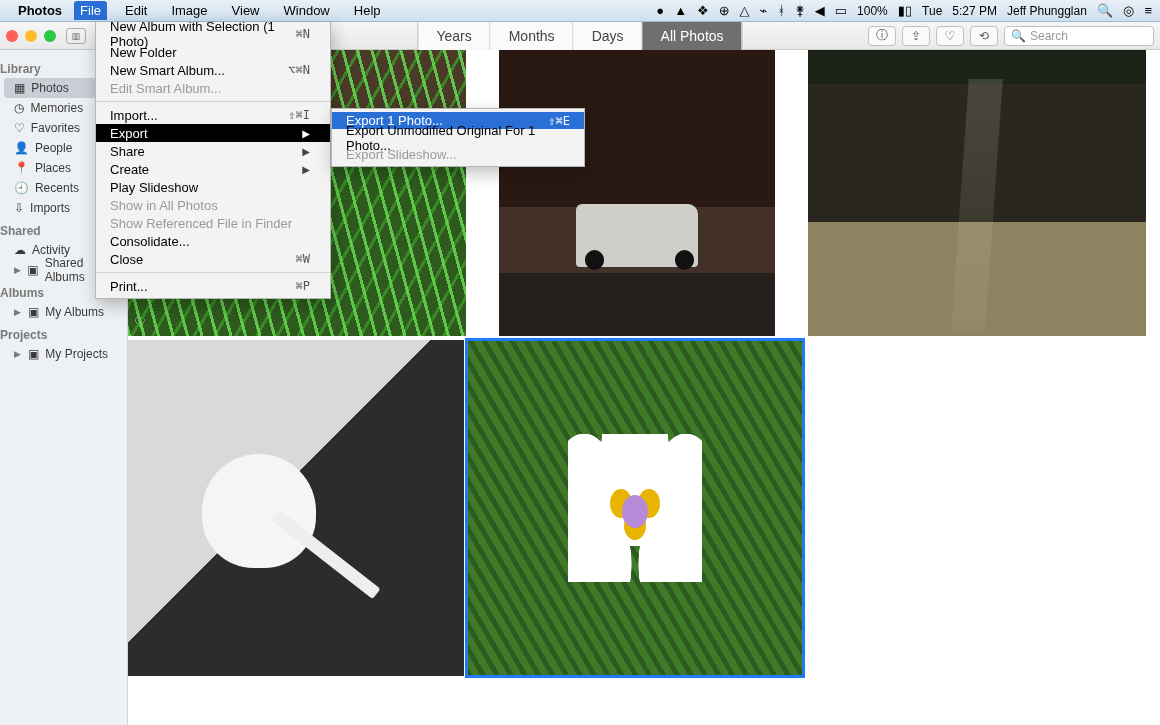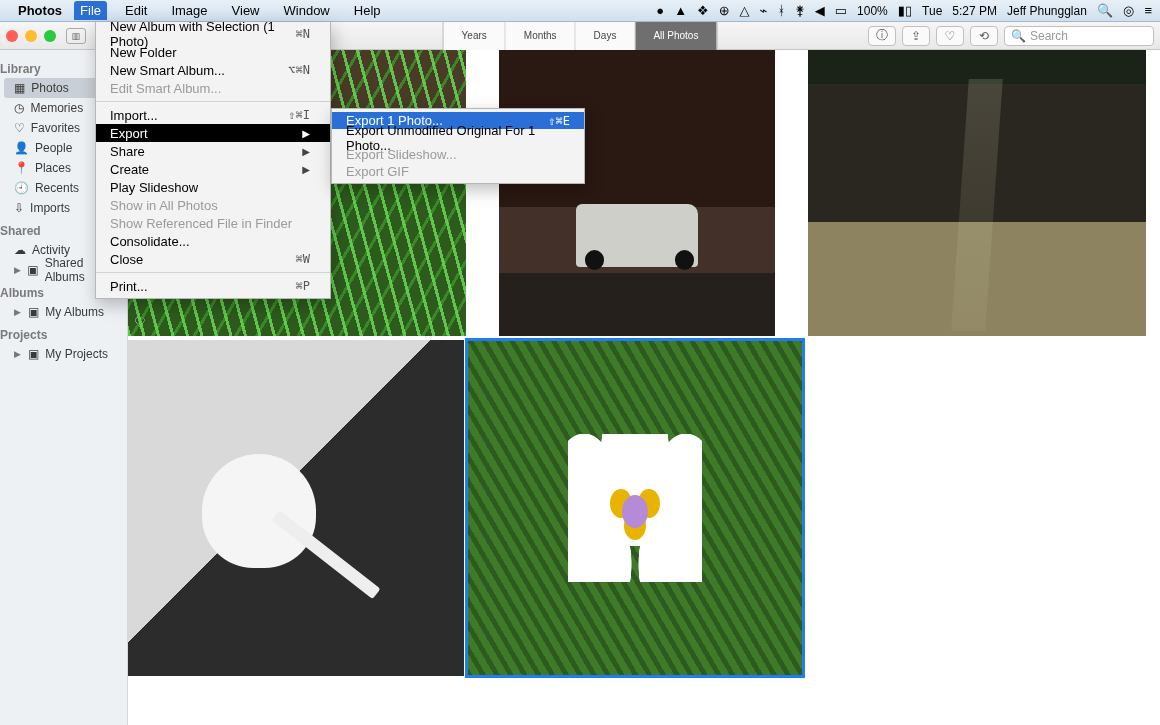--- a/index.html
+++ b/index.html
@@ -9,21 +9,21 @@
 .menubar .appname { font-weight:600; margin-right:12px; }
 .menubar .mitem { margin-right:12px; cursor:default; padding:2px 6px; }
 .menubar .mitem.open { background:#2a6fd6; color:#fff; border-radius:3px 3px 0 0; }
 .menubar .right { margin-left:auto; display:flex; align-items:center; gap:10px; font-size:12px; }
 .menubar .right .ic { font-size:13px; }
 .toolbar { height:28px; background:linear-gradient(#f6f6f6,#e8e8e8); border-bottom:1px solid #c8c8c8; display:flex; align-items:center; padding:0 6px; position:relative; }
 .traffic { display:flex; gap:7px; margin-right:10px; }
 .traffic span { width:12px; height:12px; border-radius:50%; display:inline-block; }
 .tl-r{background:#ff5f57;} .tl-y{background:#febc2e;} .tl-g{background:#28c840;}
 .sidebar-toggle{ width:20px;height:16px;border:1px solid #aaa;border-radius:3px;display:flex;align-items:center;justify-content:center;font-size:9px;color:#666;}
-.seg { position:absolute; left:50%; transform:translateX(-50%); display:flex; border:1px solid #b8b8b8; border-radius:4px; overflow:hidden; height:36px; font-size:10px; }
+.seg { position:absolute; left:50%; transform:translateX(-50%); display:flex; border:1px solid #b8b8b8; border-radius:4px; overflow:hidden; height:36px; font-size:14px; }
 .seg div{ padding:2px 18px; border-right:1px solid #c8c8c8; background:#fafafa; color:#444; display:flex; align-items:center; cursor:default;}
 .seg div:last-child{border-right:0;}
 .seg div.active{ background:#6f6f6f; color:#fff; }
 .tbright{ margin-left:auto; display:flex; gap:6px; align-items:center;}
 .tbbtn{ width:28px; height:20px; border:1px solid #c0c0c0; border-radius:4px; background:#fafafa; display:flex; align-items:center; justify-content:center; font-size:12px; color:#555;}
 .search{ width:150px; height:20px; border:1px solid #c0c0c0; border-radius:4px; background:#fff; display:flex; align-items:center; padding:0 6px; color:#999; font-size:12px;}
 .search .sic{margin-right:4px;}
 .main{ display:flex; height:675px; }
 .sidebar{ width:128px; background:#eef1f4; border-right:1px solid #d6d6d6; padding-top:6px; font-size:12px; color:#3a3a3a;}
 .sidebar .hdr{ color:#7a7a7a; font-size:12px; padding:6px 0 2px; font-weight:600;}
@@ -278,16 +278,13 @@
   <div class="mi hi">
       <span>Export 1 Photo...</span>
       <span class="sc">⇧⌘E</span>
     </div>
   <div class="mi">
       <span>Export Unmodified Original For 1 Photo...</span>
     </div>
   <div class="mi dis">
       <span>Export Slideshow...</span>
     </div>
-  <div class="mi dis">
-      <span>Export GIF</span>
-    </div>
 </div>
 
 </body></html>

